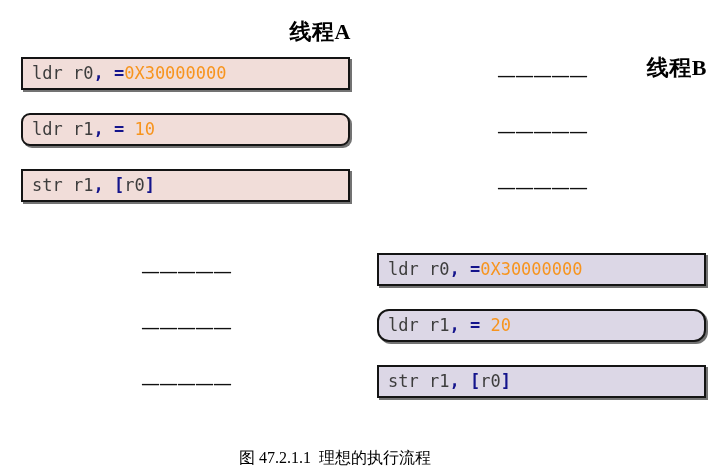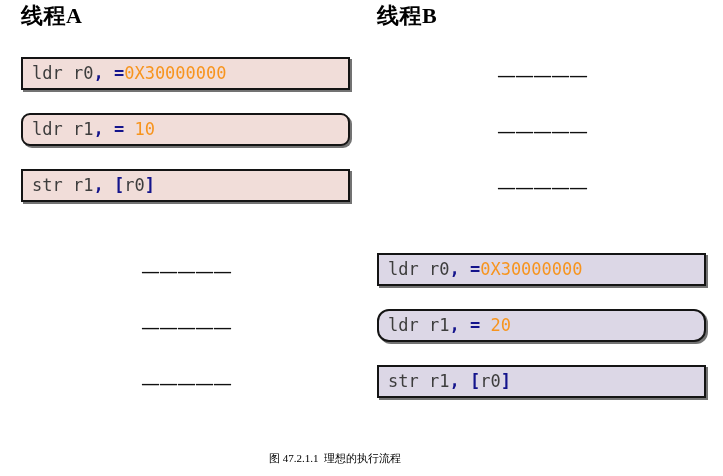--- a/index.html
+++ b/index.html
@@ -12,32 +12,32 @@
     height: 476px;
     position: relative;
     overflow: hidden;
     font-family: "Liberation Serif", "DejaVu Serif", serif;
     color: #000000;
   }
 
   
   .col-header {
     position: absolute;
-    top: 1px;
+    top: 17px;
     width: 330px;
-    text-align: left;
+    text-align: right;
     font-family: "Liberation Serif", "DejaVu Serif", serif;
     font-size: 22px;
     font-weight: bold;
     line-height: 30px;
     letter-spacing: 0.5px;
     white-space: nowrap;
   }
   #hdr-a { left: 21px; }
-  #hdr-b { left: 377px; }
+  #hdr-b { left: 377px; margin-top: 36px; }
 
   
   .code-box {
     position: absolute;
     box-sizing: border-box;
     border: 2px solid #141414;
     box-shadow: 2px 2px 0 rgba(0,0,0,0.55);
     font-family: "DejaVu Sans Mono", "Liberation Mono", monospace;
     font-size: 17px;
     line-height: 29px;
@@ -80,21 +80,21 @@
   .dash-row.right { left: 377px; }
 
   
   #caption {
     position: absolute;
     left: 0;
     top: 447px;
     width: 670px;
     text-align: center;
     font-family: "Liberation Serif", "DejaVu Serif", serif;
-    font-size: 11px;
+    font-size: 16px;
     line-height: 22px;
     color: #000000;
     white-space: pre;
   }
 </style>
 </head>
 <body>
 
 <div id="hdr-a" class="col-header">线程A</div>
 

